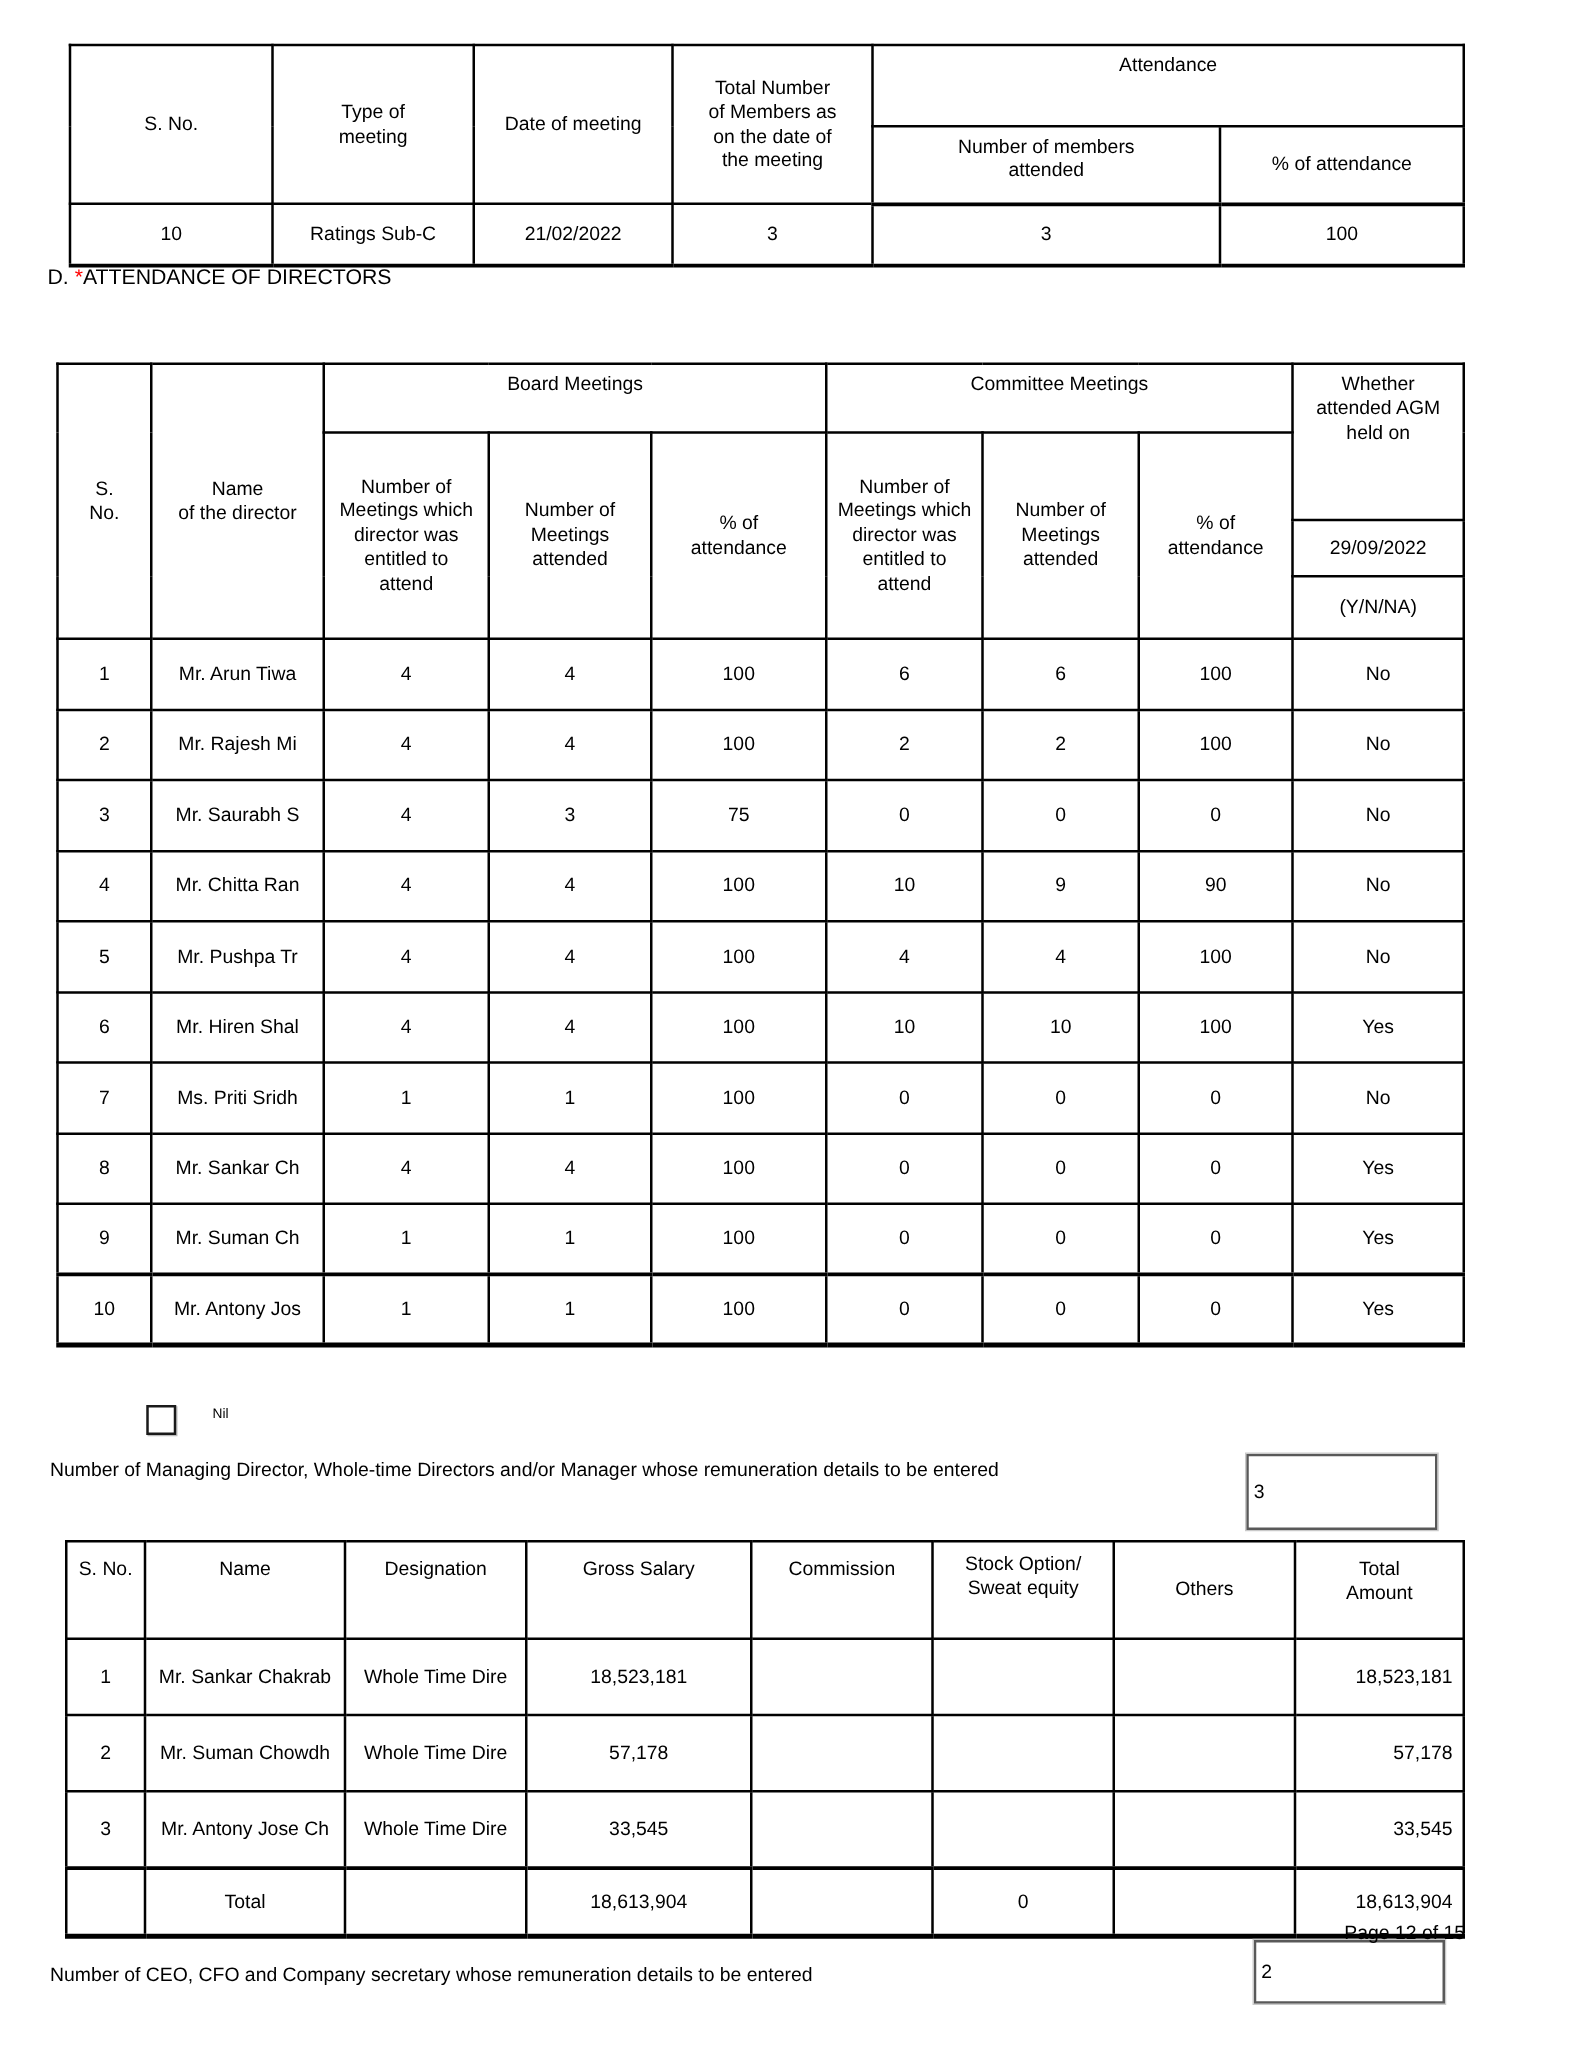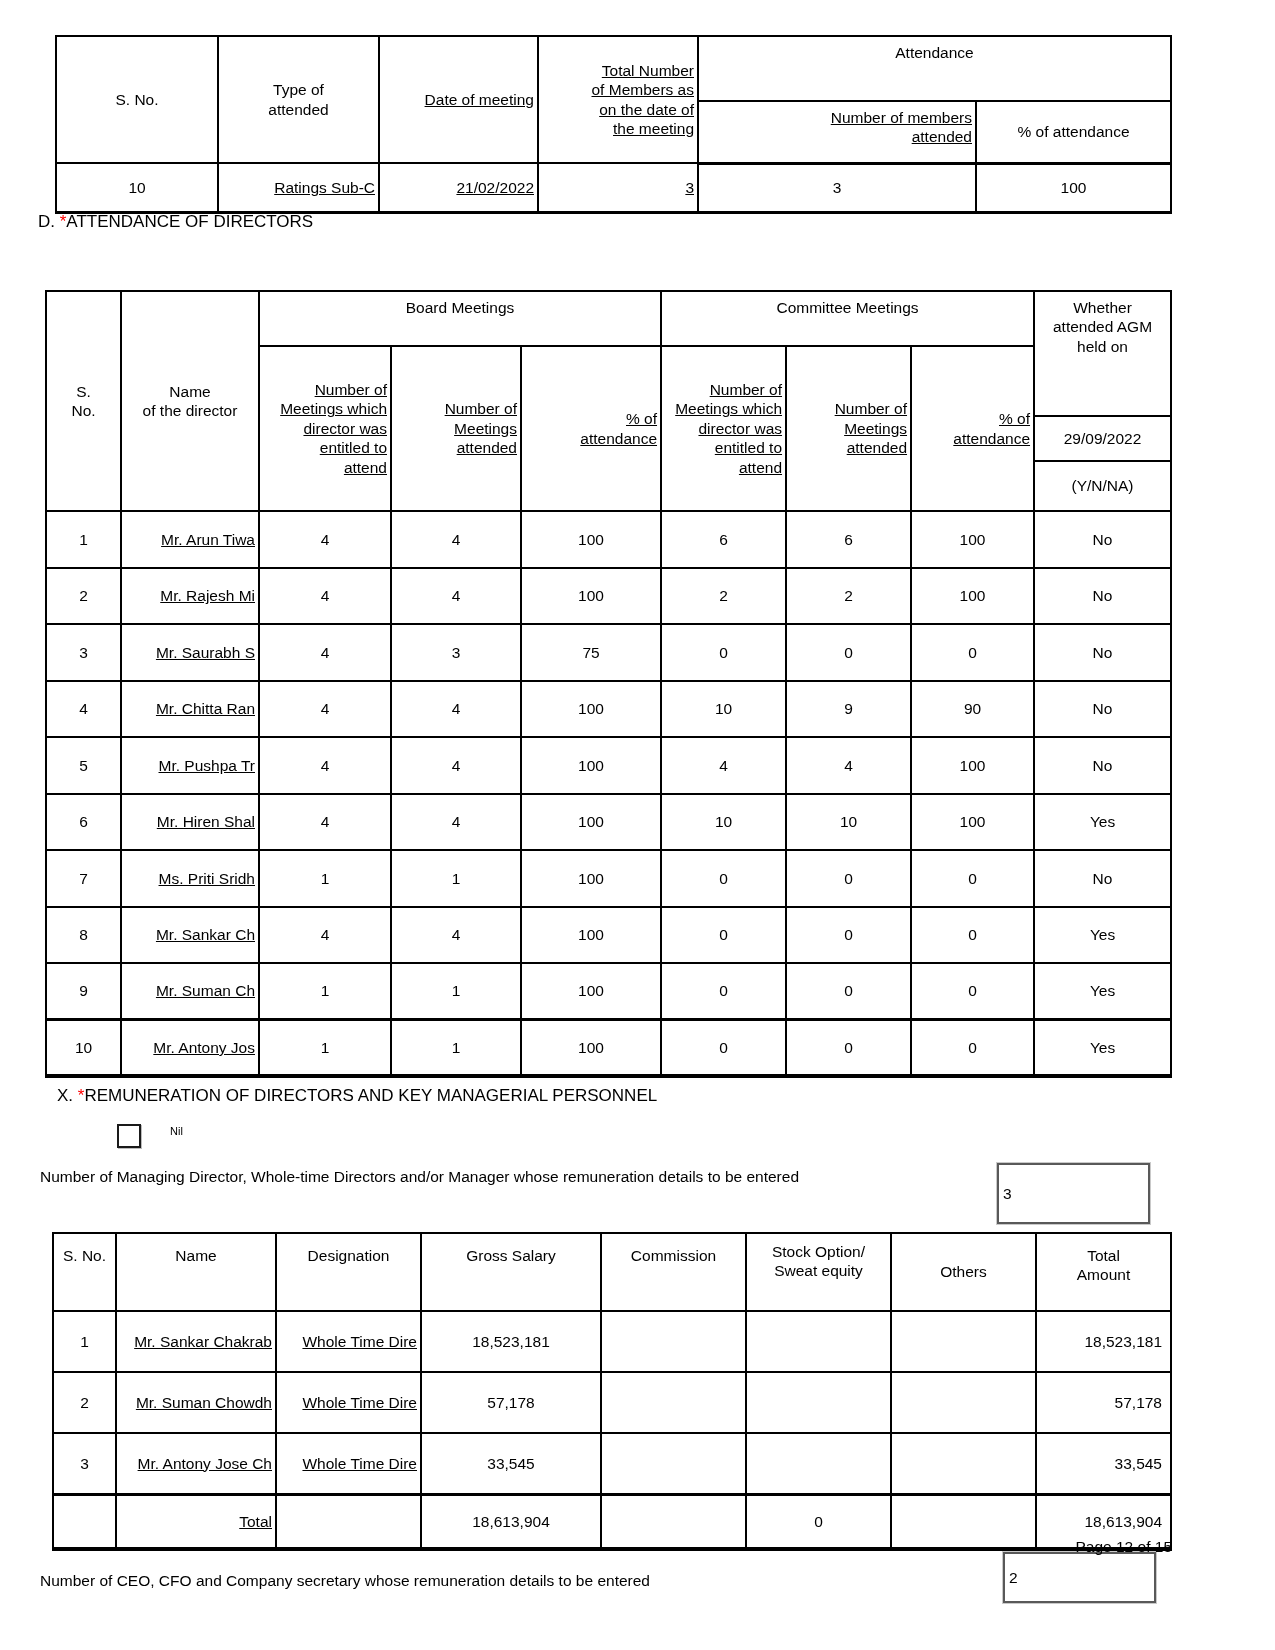--- a/index.html
+++ b/index.html
@@ -3,21 +3,21 @@
 <meta charset="utf-8">
 <style>
   html,body{margin:0;padding:0;background:#fff;}
   .page{position:relative;width:1275px;height:1650px;background:#fff;overflow:hidden;
         font-family:"Liberation Sans","DejaVu Sans",sans-serif;color:#000;font-size:15.5px;}
   table{border-collapse:collapse;table-layout:fixed;position:absolute;background:#fff;}
   td{border:2px solid #000;padding:0 3px;vertical-align:middle;overflow:hidden;
      font-size:15.5px;line-height:1.25;}
   .pre{white-space:pre-line;}
   .c{text-align:center;}
-  .l{text-align:right;text-decoration:underline;}
+  .l{text-align:center;}
   .r{text-align:right;padding-right:8px;}
   .vt{vertical-align:top;padding-top:6px;}
   .nowrap{white-space:nowrap;}
   .bb3{border-bottom:3px solid #000;}
   .bb4{border-bottom:4px solid #000;}
   .bt3{border-top:3px solid #000;}
   .heading{position:absolute;font-weight:normal;font-size:17px;white-space:nowrap;}
   .star{color:#ff0000;}
   .lbl{position:absolute;white-space:nowrap;font-size:15.5px;}
   .checkbox{position:absolute;width:20px;height:20px;border:2px solid #1a1a1a;background:#fff;
@@ -37,21 +37,21 @@
         <col style="width:161px">
         <col style="width:159px">
       <col style="width:160px">
         <col style="width:278px">
         <col style="width:195px">
     </colgroup>
     <tbody>
         <tr style="height:65px;">
       <td rowspan="2" class="c">S. No.</td>
       <td rowspan="2" class="c pre">Type of
-attended</td>
+meeting</td>
       <td rowspan="2" class="l">Date of meeting</td>
       <td rowspan="2" class="l pre">Total Number
 of Members as
 on the date of
 the meeting</td>
       <td colspan="2" class="c vt">Attendance</td>
     </tr>
     <tr style="height:62px;">
       <td class="l pre vt bb3">Number of members
 attended</td>
@@ -232,24 +232,20 @@
       <td class="c bt3 bb4">1</td>
       <td class="c bt3 bb4">100</td>
       <td class="c bt3 bb4">0</td>
       <td class="c bt3 bb4">0</td>
       <td class="c bt3 bb4">0</td>
       <td class="c bt3 bb4">Yes</td>
     </tr>
   </tbody>
     </table>
 
-  <div class="heading" style="left:57px;top:1086px;">
-    <span>X.</span>
-    <span class="star">*</span><span>REMUNERATION OF DIRECTORS AND KEY MANAGERIAL PERSONNEL</span>
-  </div>
 
   <div class="checkbox" style="left:117px;top:1124px;"></div>
   <div class="lbl" style="left:170px;top:1125px;font-size:11px;">Nil</div>
 
   <div class="lbl" style="left:40px;top:1168px;">Number of Managing Director, Whole-time Directors and/or Manager whose remuneration details to be entered</div>
   <input class="ibox" style="left: 997px; top: 1163px; width: 153px; height: 61px;" value="3">
 
   <table style="left:52px;top:1232px;width:1118px;">
     <colgroup>
       <col style="width:63px">

